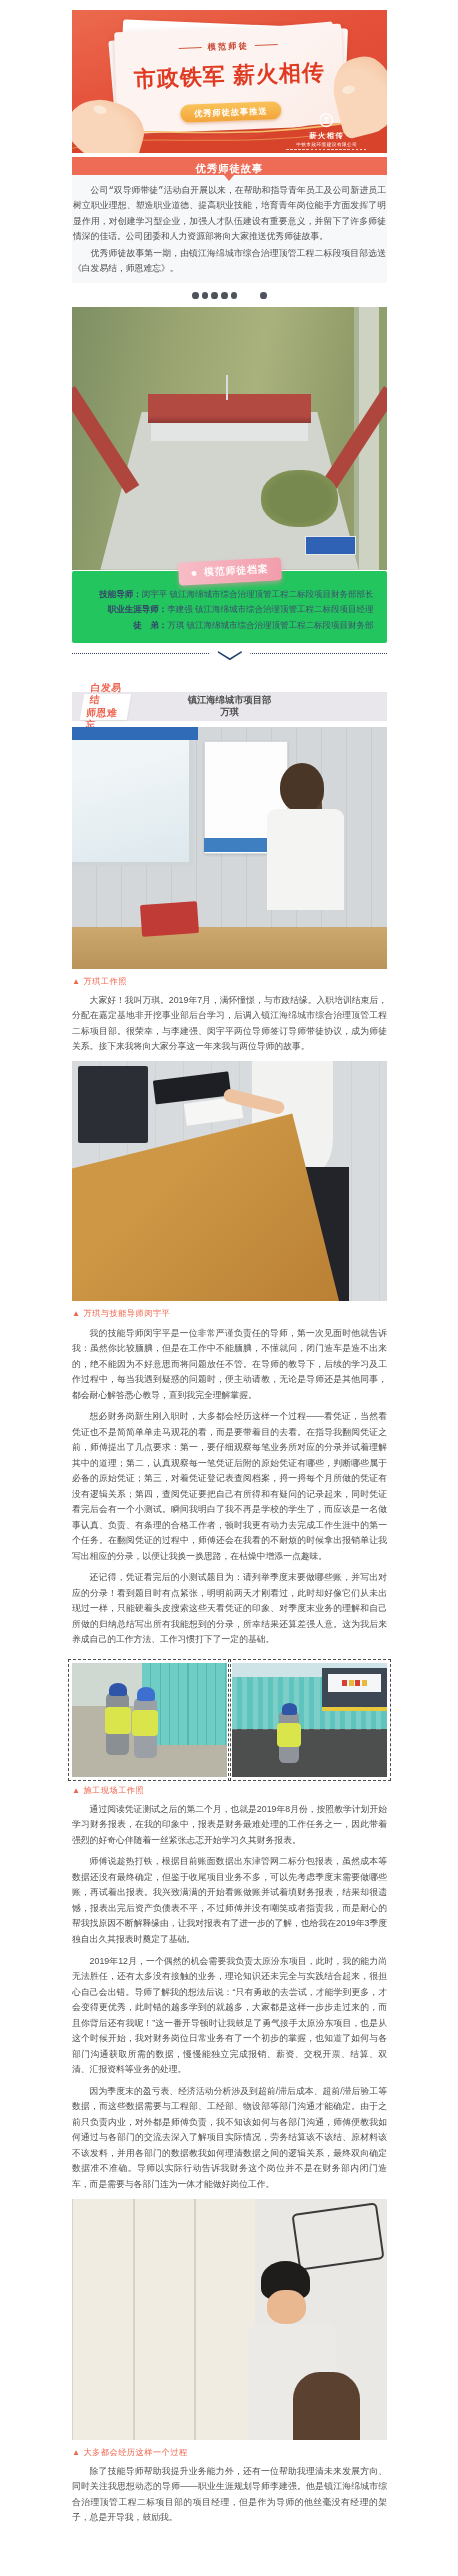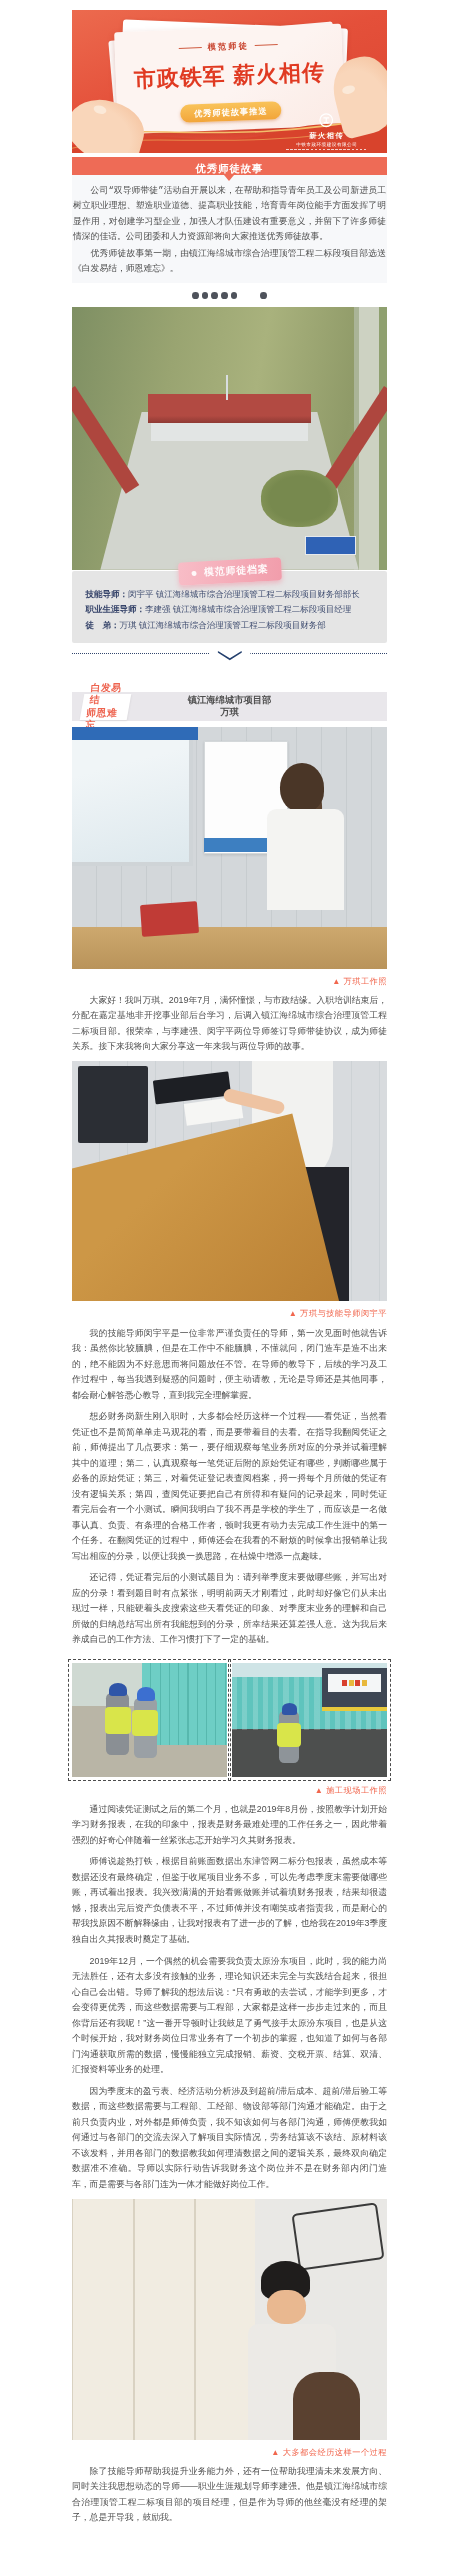--- a/index.html
+++ b/index.html
@@ -35,21 +35,21 @@
   .ipara{margin:0 0 1px;font-size:8.8px;line-height:15.5px;color:#4d4d4d;text-align:justify;text-indent:2em;font-family:Liberation Mono, monospace;}
 
   
   .dots{display:flex;justify-content:center;align-items:center;margin:9.3px 0 8.2px;}
   .dot{width:6.7px;height:6.7px;border-radius:50%;background:#4e525b;margin:0 1.5px;}
   .dot.last{margin-left:21.6px;}
 
   
   .photo{position:relative;width:315px;overflow:hidden;}
   .ph-shape{position:absolute;}
-  .caption{margin:7.2px 0 5.2px;text-align:right;font-size:8.2px;color:#f1664d;letter-spacing:0.5px;}
+  .caption{margin:7.2px 0 5.2px;text-align:left;font-size:8.2px;color:#f1664d;letter-spacing:0.5px;}
 
   .photo1{height:263px;background:linear-gradient(100deg,#7e8f63 0%,#99a471 30%,#a9b27d 55%,#8f9a68 82%,#9aa573 100%);}
   .p1-road{right:0;top:0;width:33px;height:100%;background:linear-gradient(90deg,#aab497 0 5.2px,#cdd2c2 5.2px 25px,#8fa06f 25px 33px);}
   .p1-yard{left:9%;top:40%;width:82%;height:60%;background:#d2d5ce;clip-path:polygon(16% 0,84% 0,100% 100%,0 100%);}
   .p1-roofM{left:24%;top:33%;width:52%;height:11%;background:linear-gradient(180deg,#b24a42 75%,#8f3a34 100%);}
   .p1-wallM{left:25%;top:44%;width:50%;height:7%;background:#e2e5e4;}
   .p1-wingL{left:1%;top:30%;width:118px;height:15.5px;background:#ae463e;transform:rotate(57deg);transform-origin:top left;}
   .p1-wingR{right:1%;top:30%;width:118px;height:15.5px;background:#ae463e;transform:rotate(-57deg);transform-origin:top right;}
   .p1-garden{left:60%;top:62%;width:77px;height:57px;border-radius:46%;background:radial-gradient(#77894e 55%,#93a163 100%);}
   .p1-sign{left:74%;top:87%;width:49px;height:17.5px;background:#2f62b5;border:1.5px solid #e6e9ec;}
@@ -100,21 +100,21 @@
   .p4-bike{right:2%;top:4%;width:26%;height:22%;border:2.1px solid #3a3a3a;border-radius:5.2px;background:transparent;transform:rotate(-8deg);}
   .p4-man-hair{left:60%;top:26%;width:49px;height:39px;border-radius:50% 50% 30% 30%;background:#1f1d1c;}
   .p4-man-face{left:62%;top:38%;width:39px;height:34px;border-radius:45%;background:#e9b890;}
   .p4-man-shirt{left:56%;top:52%;width:88px;height:48%;border-radius:10.3px 10.3px 0 0;background:#eceae6;}
   .p4-wom-hair{left:70%;top:72%;width:67px;height:28%;border-radius:40% 40% 0 0;background:#5a4130;}
 
   
   .profile{position:relative;margin-top:1.5px;}
   .profile-badge{position:absolute;top:-11.3px;left:50%;transform:translateX(-50%) rotate(-3deg);width:103px;height:23px;background:linear-gradient(100deg,#f8bdc7 0%,#f19dab 100%);border-radius:4.1px;box-shadow:0 2.6px 5.2px rgba(238,150,165,.55);display:flex;align-items:center;justify-content:center;gap:7.2px;color:rgba(255,255,255,.93);font-size:9.8px;font-weight:bold;letter-spacing:1px;}
   .badge-dot{width:5.7px;height:5.7px;border-radius:50%;background:rgba(255,255,255,.9);}
-  .profile-box{background:#e5e5e5;border-radius:2.1px;padding:17.5px 13.4px 7.7px;}
+  .profile-box{background:#22c55e;border-radius:2.1px;padding:17.5px 13.4px 7.7px;text-align:right;}
   .profile-row{margin:0 0 4.1px;font-size:8.5px;line-height:11.3px;color:#3f4d70;}
   .profile-row b{color:#36446a;}
 
   
   .divider{position:relative;border-top:1px dotted #33476e;margin:10.3px 0 0;height:14.4px;}
   .chevron-wrap{position:absolute;top:-3.1px;left:50%;transform:translateX(-50%);background:#ffffff;padding:0 8.2px;line-height:0;}
 
   
   .story-bar{position:relative;margin-top:24px;height:29px;background:#e9e7eb;}
   .story-badge{position:absolute;left:10.3px;top:1.5px;bottom:1.5px;width:47px;background:#ffffff;transform:skewX(-10deg);box-shadow:0.5px 1px 2.1px rgba(0,0,0,.07);display:flex;flex-direction:column;justify-content:center;padding-left:6.2px;box-sizing:border-box;}
@@ -274,21 +274,21 @@
       </div>
       <div class="ph-shape pr-fig"></div>
       <div class="ph-shape pr-vest"></div>
       <div class="ph-shape pr-helm"></div>
     </div>
   </div>
   <div class="caption">▲ 施工现场工作照</div>
 
   <p class="para">通过阅读凭证测试之后的第二个月，也就是2019年8月份，按照教学计划开始学习财务报表，在我的印象中，报表是财务最难处理的工作任务之一，因此带着强烈的好奇心伴随着一丝紧张忐忑开始学习久其财务报表。</p>
   <p class="para">师傅说趁热打铁，根据目前账面数据出东津管网二标分包报表，虽然成本等数据还没有最终确定，但鉴于收尾项目业务不多，可以先考虑季度末需要做哪些账，再试着出报表。我兴致满满的开始看账做账并试着填财务报表，结果却很遗憾，报表出完后资产负债表不平，不过师傅并没有嘲笑或者指责我，而是耐心的帮我找原因不断解释缘由，让我对报表有了进一步的了解，也给我在2019年3季度独自出久其报表时奠定了基础。</p>
-  <p class="para">2019年12月，一个偶然的机会需要我负责太原汾东项目，此时，我的能力尚无法胜任，还有太多没有接触的业务，理论知识还未完全与实践结合起来，很担心自己会出错。导师了解我的想法后说：“只有勇敢的去尝试，才能学到更多，才会变得更优秀，而这些数据需要与工程部，大家都是这样一步步走过来的，而且你背后还有我呢！”这一番开导顿时让我鼓足了勇气接手太原汾东项目，也是从这个时候开始，我对财务岗位日常业务有了一个初步的掌握，也知道了如何与各部门沟通获取所需的数据，慢慢能独立完成报销、薪资、交税开票、结算、双清、汇报资料等业务的处理。</p>
+  <p class="para">2019年12月，一个偶然的机会需要我负责太原汾东项目，此时，我的能力尚无法胜任，还有太多没有接触的业务，理论知识还未完全与实践结合起来，很担心自己会出错。导师了解我的想法后说：“只有勇敢的去尝试，才能学到更多，才会变得更优秀，此时错的越多学到的就越多，大家都是这样一步步走过来的，而且你背后还有我呢！”这一番开导顿时让我鼓足了勇气接手太原汾东项目，也是从这个时候开始，我对财务岗位日常业务有了一个初步的掌握，也知道了如何与各部门沟通获取所需的数据，慢慢能独立完成报销、薪资、交税开票、结算、双清、汇报资料等业务的处理。</p>
   <p class="para">因为季度末的盈亏表、经济活动分析涉及到超前/滞后成本、超前/滞后验工等数据，而这些数据需要与工程部、工经部、物设部等部门沟通才能确定。由于之前只负责内业，对外都是师傅负责，我不知该如何与各部门沟通，师傅便教我如何通过与各部门的交流去深入了解项目实际情况，劳务结算该不该结、原材料该不该发料，并用各部门的数据教我如何理清数据之间的逻辑关系，最终双向确定数据准不准确。导师以实际行动告诉我财务这个岗位并不是在财务部内闭门造车，而是需要与各部门连为一体才能做好岗位工作。</p>
 
   <div class="photo photo4">
     <div class="ph-shape p4-shelf"></div>
     <div class="ph-shape p4-bike"></div>
     <div class="ph-shape p4-man-hair"></div>
     <div class="ph-shape p4-man-face"></div>
     <div class="ph-shape p4-man-shirt"></div>
     <div class="ph-shape p4-wom-hair"></div>
   </div>

